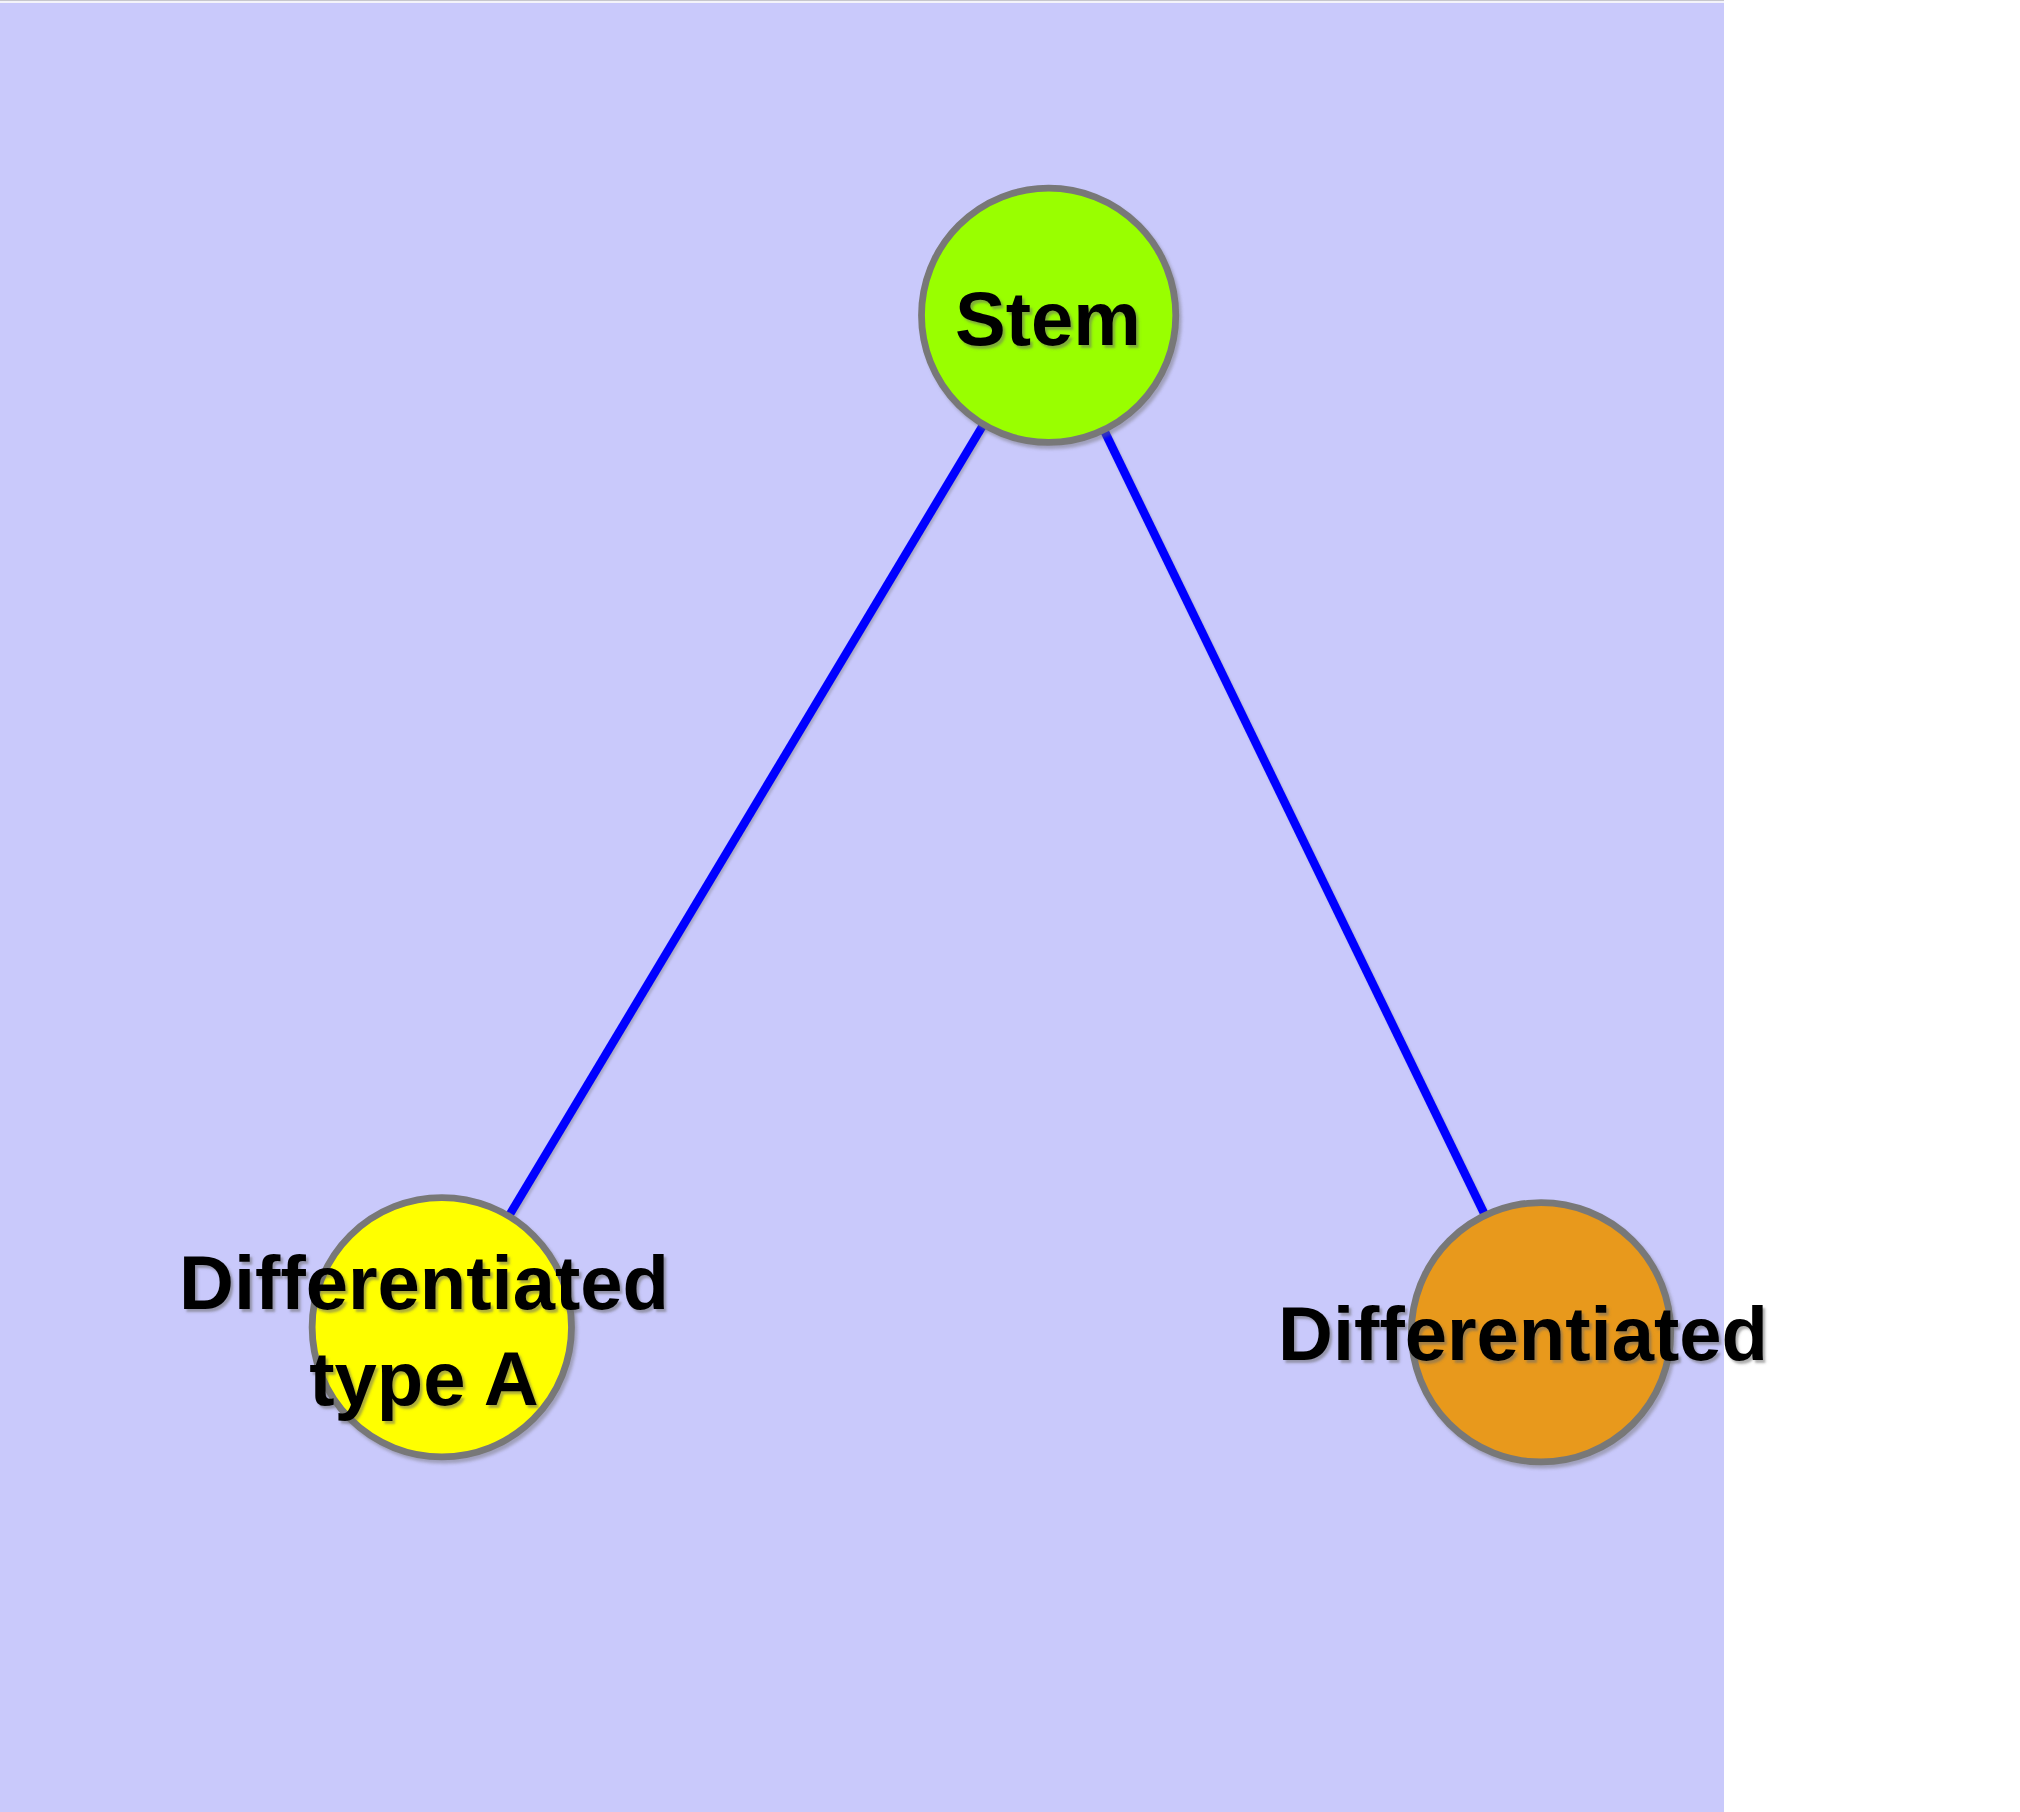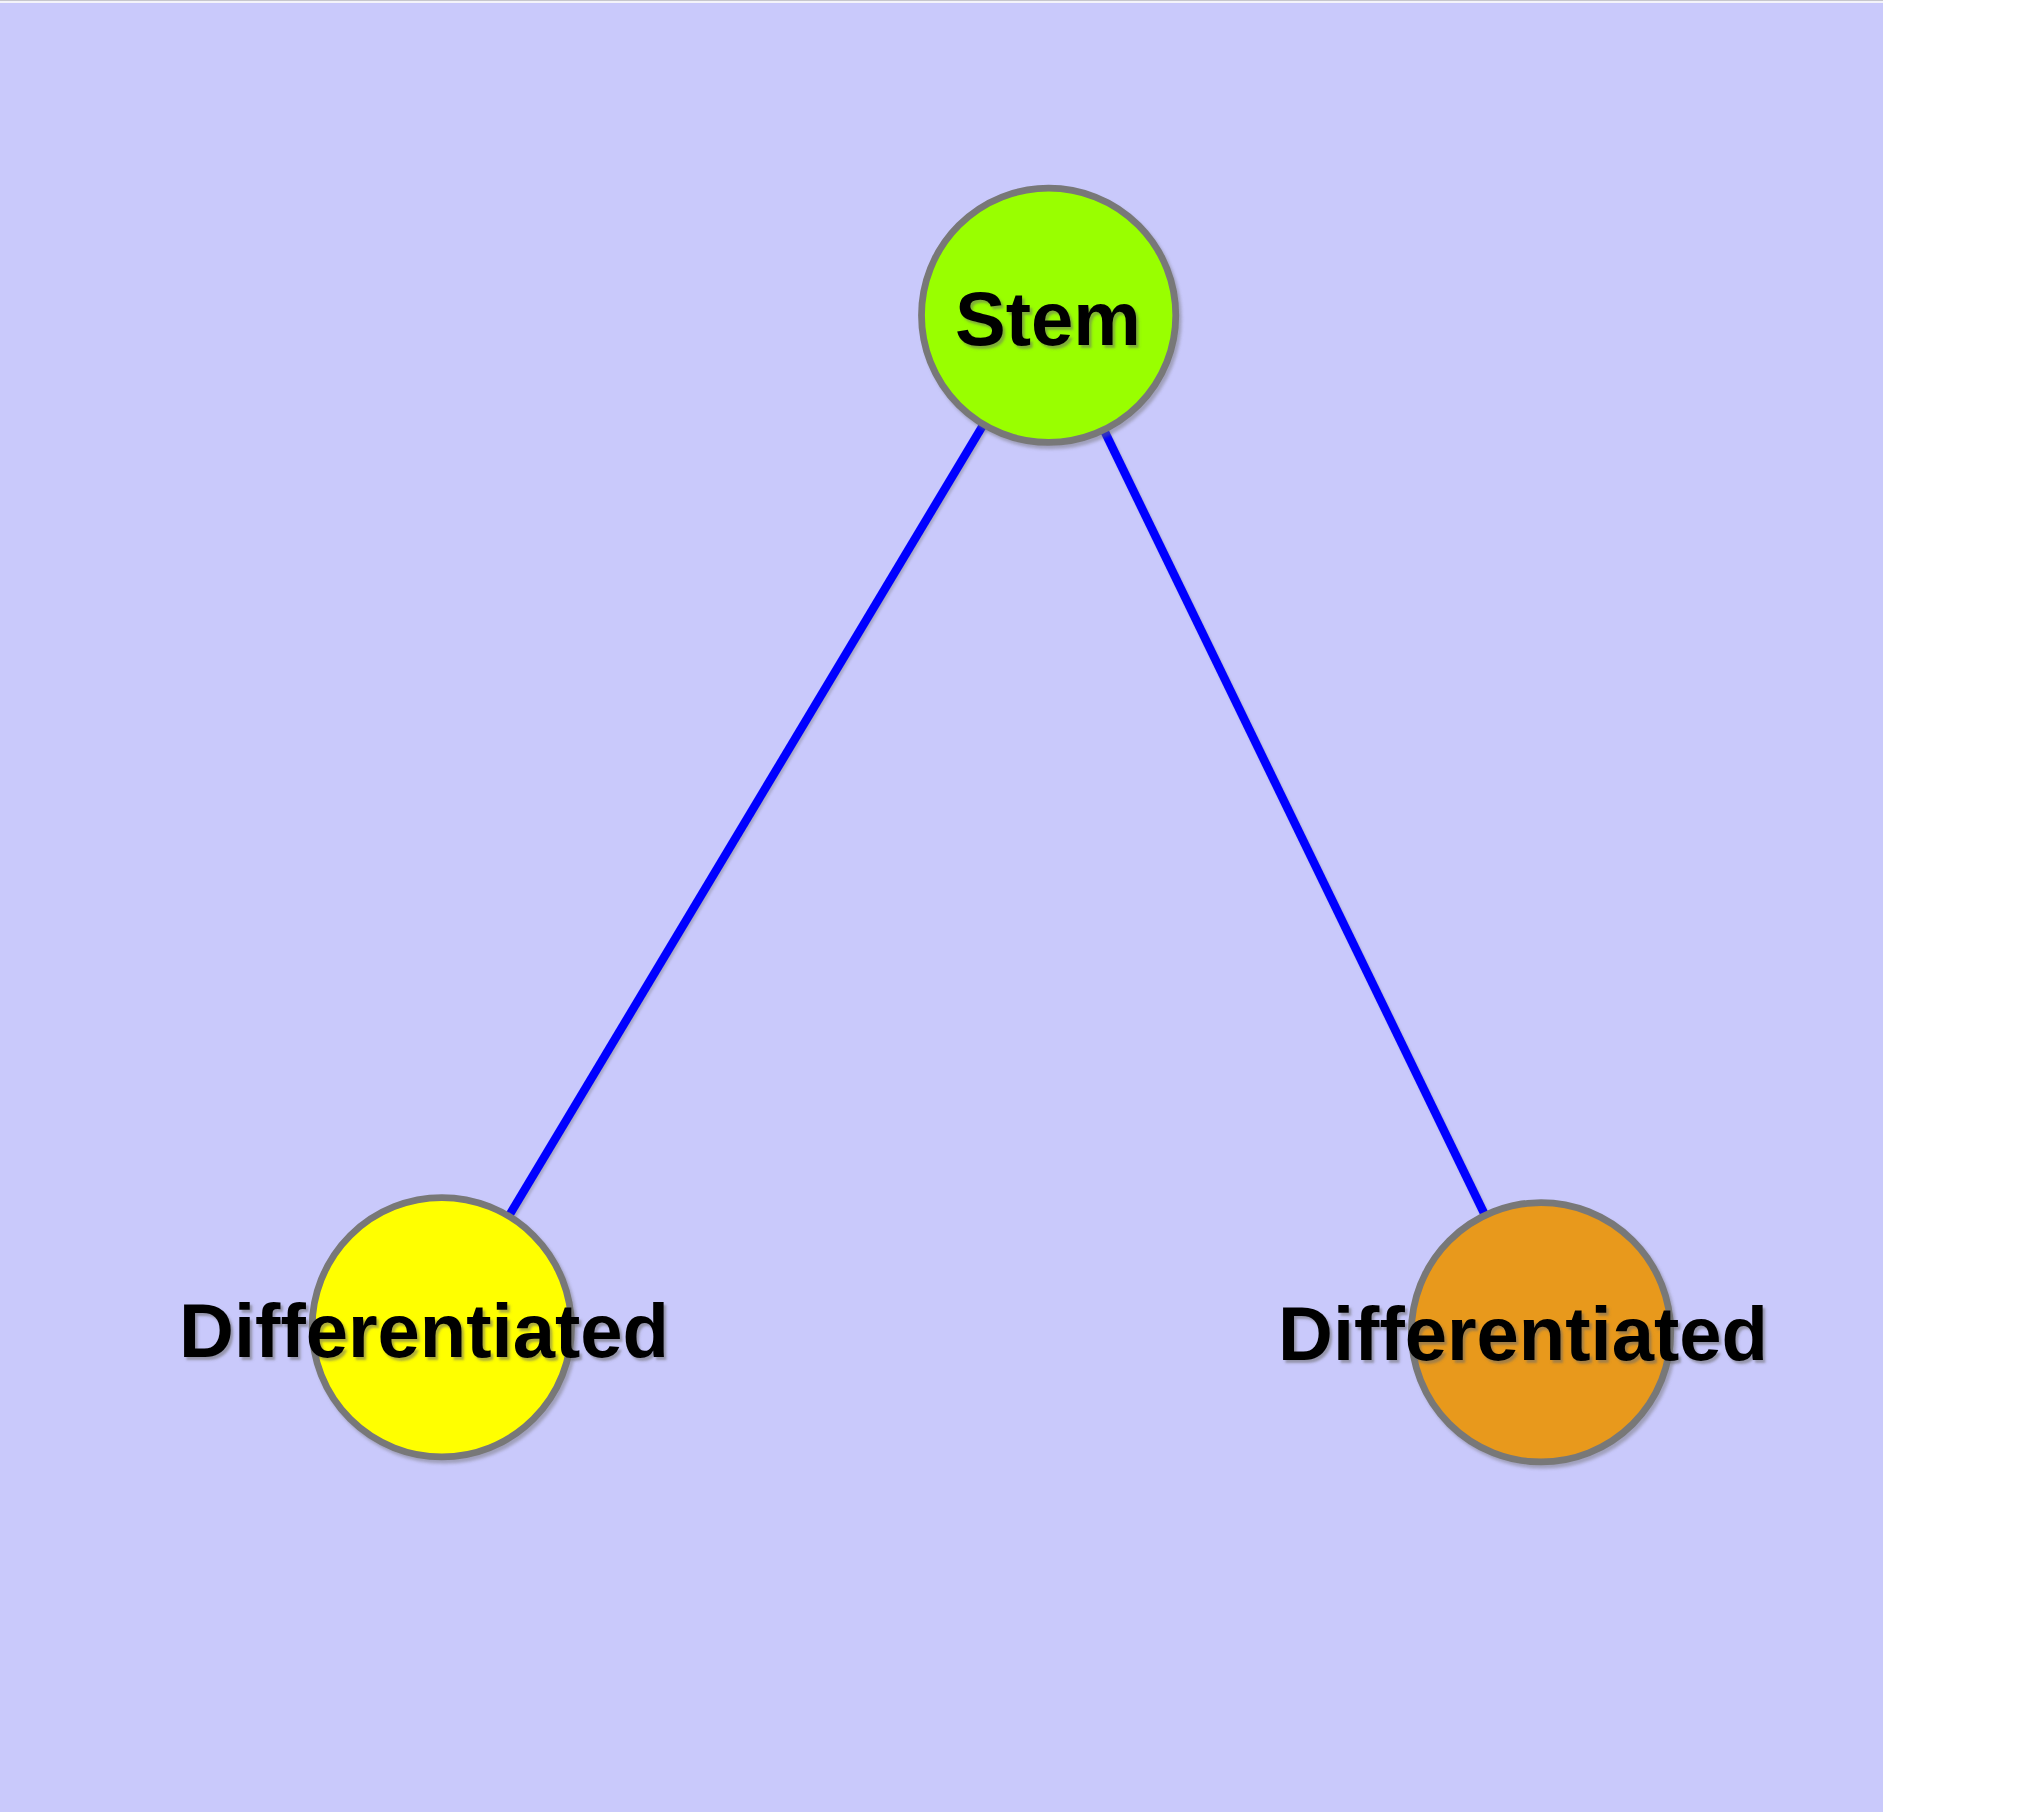--- a/index.html
+++ b/index.html
@@ -5,21 +5,21 @@
   html, body {
     margin: 0;
     padding: 0;
     width: 2021px;
     height: 1812px;
     overflow: hidden;
     font-family: "Liberation Sans", sans-serif;
   }
   .canvas {
     position: relative;
-    width: 1883px;
+    width: 1724px;
     height: 1812px;
     background-color: #c9c9fb; 
   }
   .top-strip {
     position: absolute;
     top: 0; left: 0;
     width: 100%;
     height: 3.4px;
     border-top: 0.8px solid #c6c6cc;
     box-sizing: border-box;
@@ -66,20 +66,21 @@
     <circle class="node-circle" cx="521" cy="1566" r="153" stroke-width="8" fill="#ffff00" stroke="#787878"></circle>
     <circle class="node-circle" cx="1818" cy="1572" r="153" stroke-width="8" fill="#e8991c" stroke="#787878"></circle>
   </svg>
 
   <div class="node-label" style="left: 1048px; top: 319px; color: rgb(0, 0, 0);" data-bind-style="color:diagram.text_color">
     <span data-bind="diagram.nodes.0.label">Stem</span>
   </div>
 
   <div class="node-label" style="left: 424px; top: 1331px; color: rgb(0, 0, 0);" data-bind-style="color:diagram.text_color">
     <span data-bind="diagram.nodes.1.label_line1">Differentiated</span>
+    <span data-bind="diagram.nodes.1.label_line2">type A</span>
   </div>
 
   <div class="node-label" style="left: 1523px; top: 1334px; color: rgb(0, 0, 0);" data-bind-style="color:diagram.text_color">
     <span data-bind="diagram.nodes.2.label_line1">Differentiated</span>
   </div>
 
 </div>
 
 
 </body></html>

